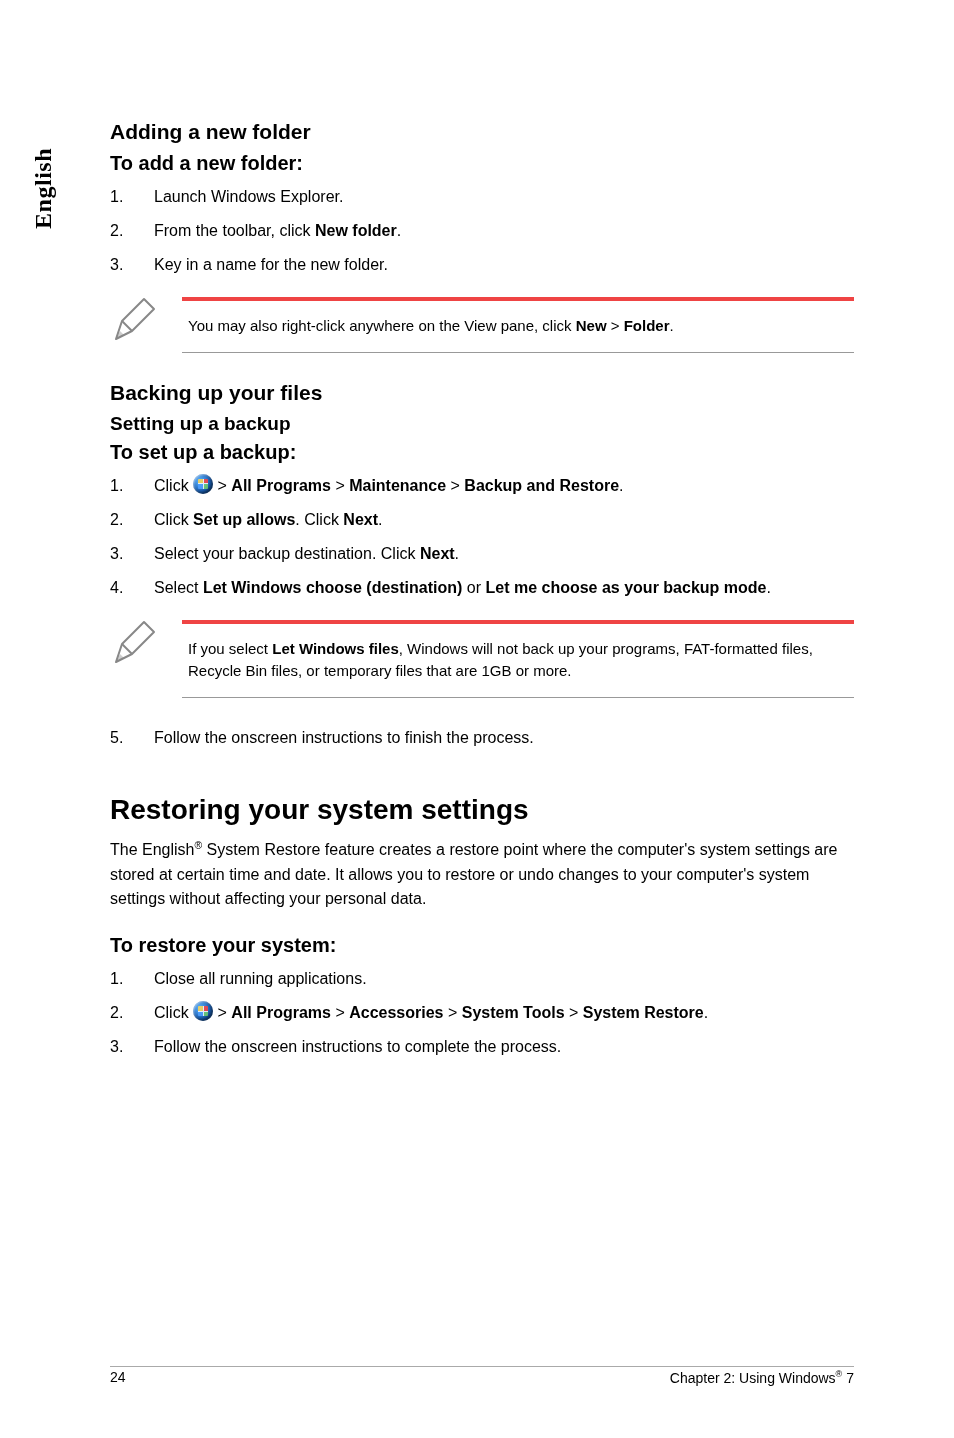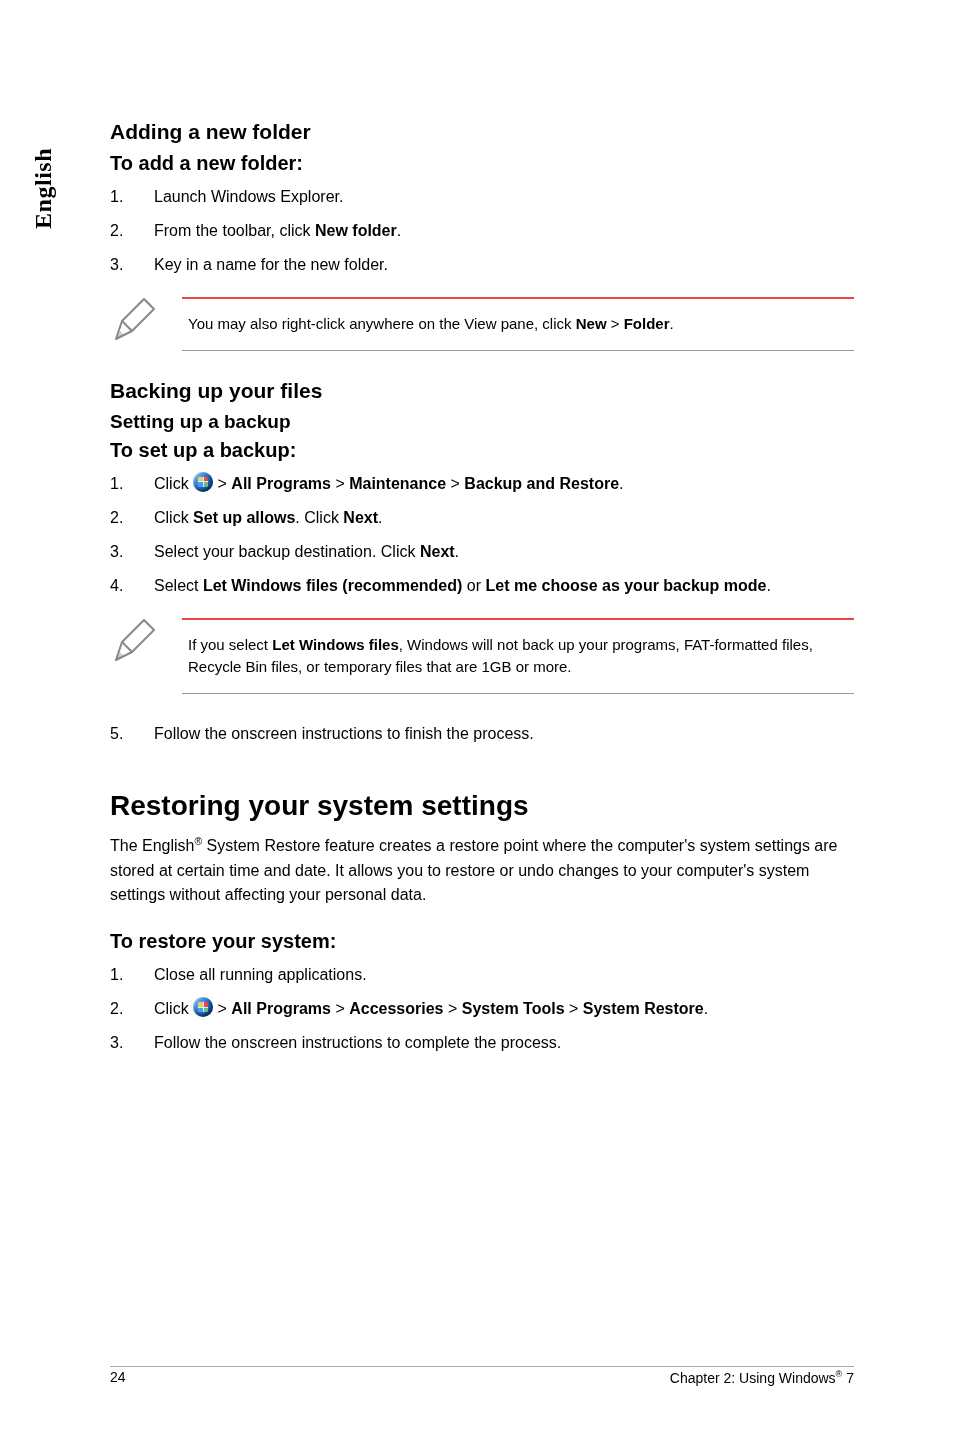--- a/index.html
+++ b/index.html
@@ -66,21 +66,21 @@
     align-items: flex-start;
     gap: 24px;
     margin: 20px 0 28px 0;
   }
   .note-icon {
     flex: 0 0 48px;
   }
   .note-icon svg { display: block; }
   .note-body {
     flex: 1;
-    border-top: 2px solid #ef4444;
+    border-top: 4px solid #ef4444;
     border-bottom: 1px solid #999;
     padding: 14px 6px;
     font-size: 15px;
     line-height: 1.5;
   }
   .h2 {
     font-size: 28px;
     font-weight: bold;
     margin-top: 44px;
     margin-bottom: 12px;
@@ -164,21 +164,21 @@
     <li>
       <span>Click </span><span class="win-icon"></span><span> &gt; </span><span class="b">All Programs</span><span> &gt; </span><span class="b">Maintenance</span><span> &gt; </span><span class="b">Backup and Restore</span><span>.</span>
     </li>
     <li>
       <span>Click </span><span class="b">Set up allows</span><span>. Click </span><span class="b">Next</span><span>.</span>
     </li>
     <li>
       <span>Select your backup destination. Click </span><span class="b">Next</span><span>.</span>
     </li>
     <li>
-      <span>Select </span><span class="b">Let Windows files (recommended)</span><span> or </span><span class="b">Let me choose as your backup mode</span><span>.</span>
+      <span>Select </span><span class="b">Let Windows choose (destination)</span><span> or </span><span class="b">Let me choose as your backup mode</span><span>.</span>
     </li>
   </ol>
 
   <div class="note-block">
     <div class="note-icon">
       <svg width="48" height="48" viewBox="0 0 48 48">
         <path d="M6 42 L12 24 L34 2 L44 12 L22 34 L6 42 Z" fill="none" stroke="#888" stroke-width="2" stroke-linejoin="round"></path>
         <path d="M12 24 L22 34" stroke="#888" stroke-width="2"></path>
         <path d="M6 42 L14 38 L10 34 Z" fill="#888" opacity="0.4"></path>
       </svg>

